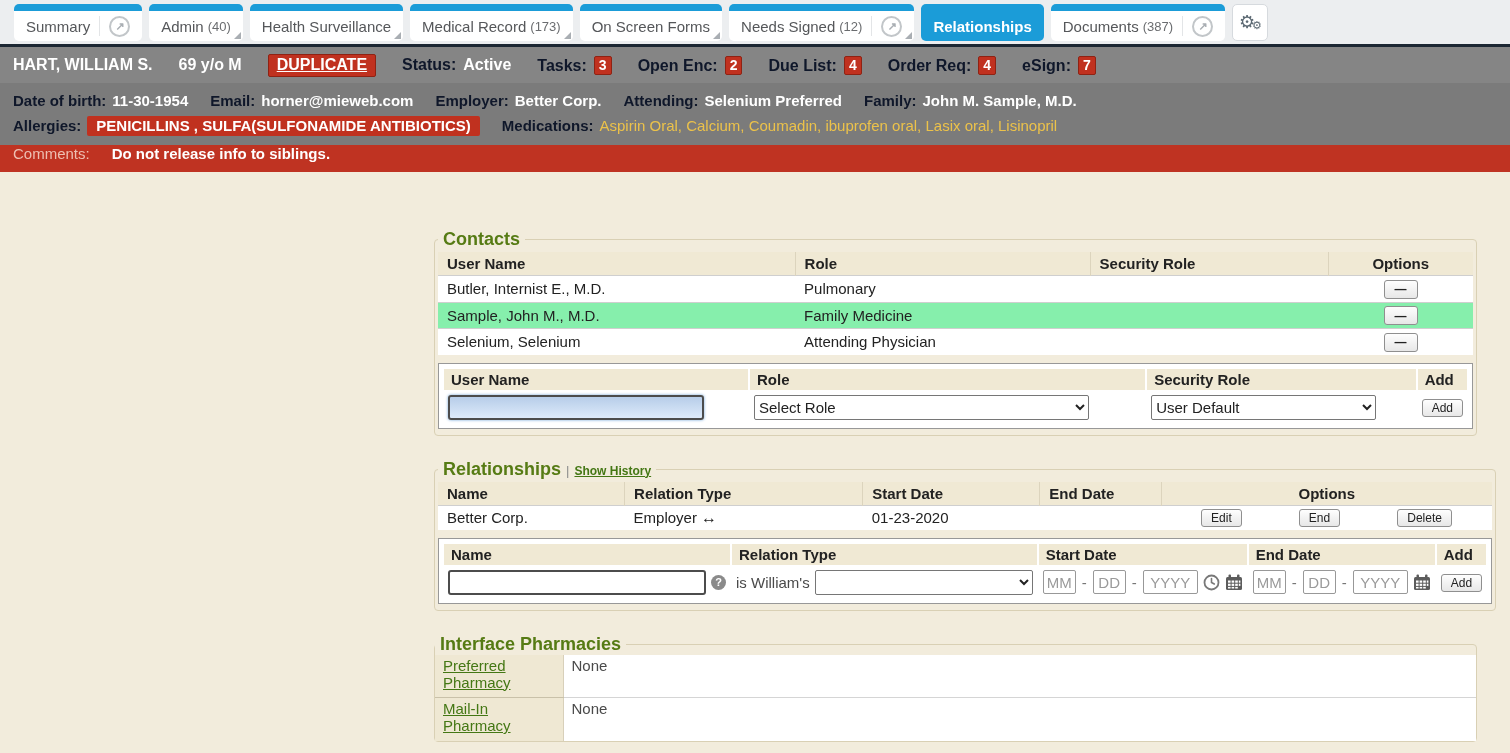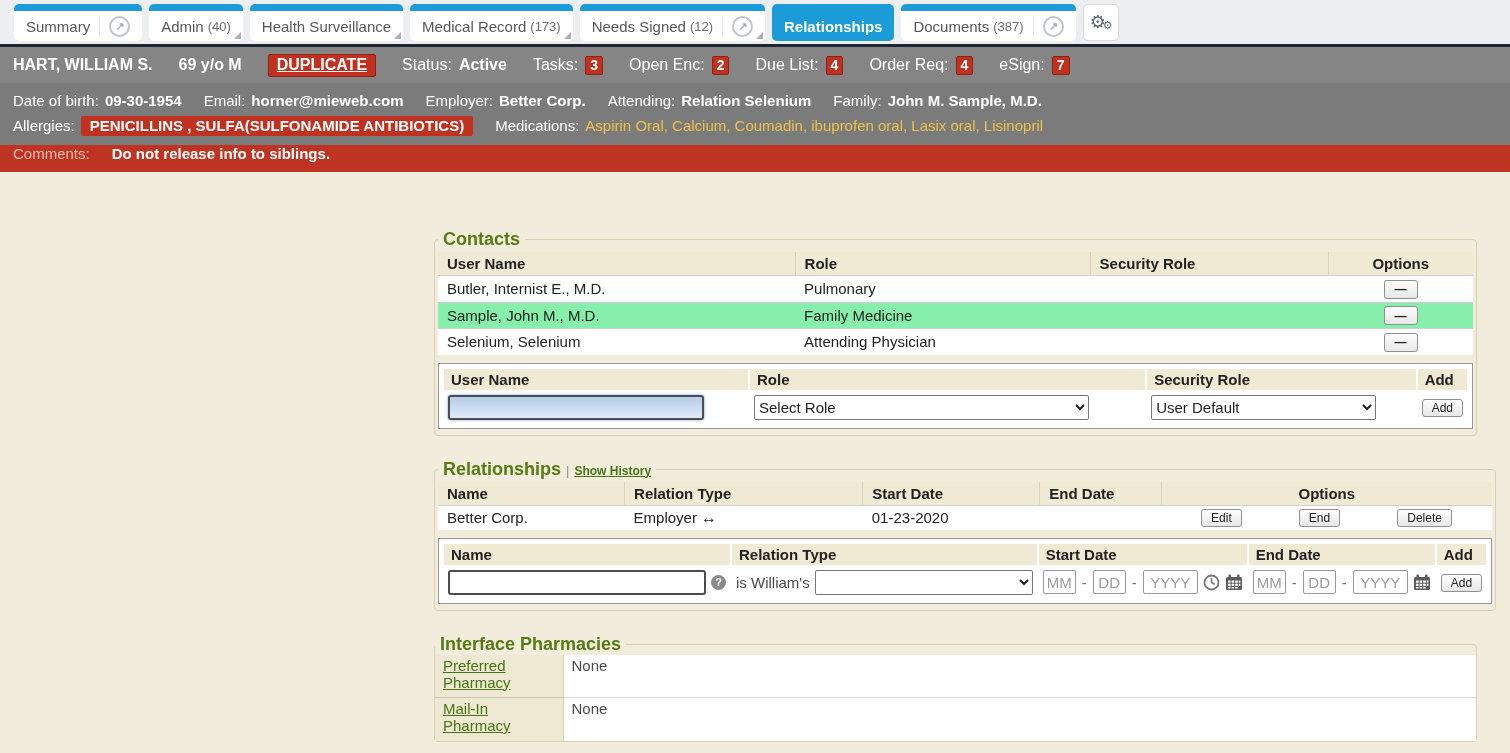--- a/index.html
+++ b/index.html
@@ -45,22 +45,22 @@
   }
   .gearbtn .g1 { position:absolute; left:6px; top:6px; font-size:18px; }
   .gearbtn .g2 { position:absolute; left:19px; top:14px; font-size:11px; }
 
   
   .bar1 {
     height:36px; background:#858585; color:#fff;
     display:flex; align-items:center; gap:26px; padding:0 13px;
     font-size:16px;
   }
-  .bar1 .grp { display:flex; align-items:flex-start; gap:7px; white-space:nowrap; }
-  .lbl { color:#ffffff; font-weight:normal; }
+  .bar1 .grp { display:flex; align-items:flex-end; gap:7px; white-space:nowrap; }
+  .lbl { color:#0f172a; font-weight:bold; }
   .val { color:#fff; font-weight:bold; }
   .badge {
     background:#c0311f; border:1px solid #8f2213; border-radius:2px;
     color:#fff; font-weight:bold; font-size:14px;
     min-width:17px; height:19px; padding:0 4px;
     display:inline-flex; align-items:center; justify-content:center;
   }
   .dupbox {
     background:#c0311f; border:1px solid #8f2213; border-radius:2px;
     color:#fff; font-weight:bold; text-decoration:underline;
@@ -178,20 +178,24 @@
   <div class="tab">
     <span>Health Surveillance</span>
     <span class="fold"></span>
   </div>
   <div class="tab">
     <span>Medical Record</span>
     <span class="count">(173)</span>
     <span class="fold"></span>
   </div>
   <div class="tab">
+    <span>On Screen Forms</span>
+    <span class="fold"></span>
+  </div>
+  <div class="tab">
     <span>Needs Signed</span>
     <span class="count">(12)</span>
     <span class="sep"></span>
     <span class="open-ico">↗</span>
     <span class="fold"></span>
   </div>
   <div class="tab active">
     <span>Relationships</span>
   </div>
   <div class="tab">
@@ -237,33 +241,33 @@
   <span class="grp">
     <span class="lbl">eSign:</span>
     <span class="badge">7</span>
   </span>
 </div>
 
 <div class="bar2">
   <div class="line">
     <span class="grp">
       <span class="lbl">Date of birth:</span>
-      <span class="val">09-30-1954</span>
+      <span class="val">11-30-1954</span>
     </span>
     <span class="grp">
       <span class="lbl">Email:</span>
       <span class="val">horner@mieweb.com</span>
     </span>
     <span class="grp">
       <span class="lbl">Employer:</span>
       <span class="val">Better Corp.</span>
     </span>
     <span class="grp">
       <span class="lbl">Attending:</span>
-      <span class="val">Relation Selenium</span>
+      <span class="val">Selenium Preferred</span>
     </span>
     <span class="grp">
       <span class="lbl">Family:</span>
       <span class="val">John M. Sample, M.D.</span>
     </span>
   </div>
   <div class="line">
     <span class="grp">
       <span class="lbl">Allergies:</span>
       <span class="allergybox">PENICILLINS , SULFA(SULFONAMIDE ANTIBIOTICS)</span>

